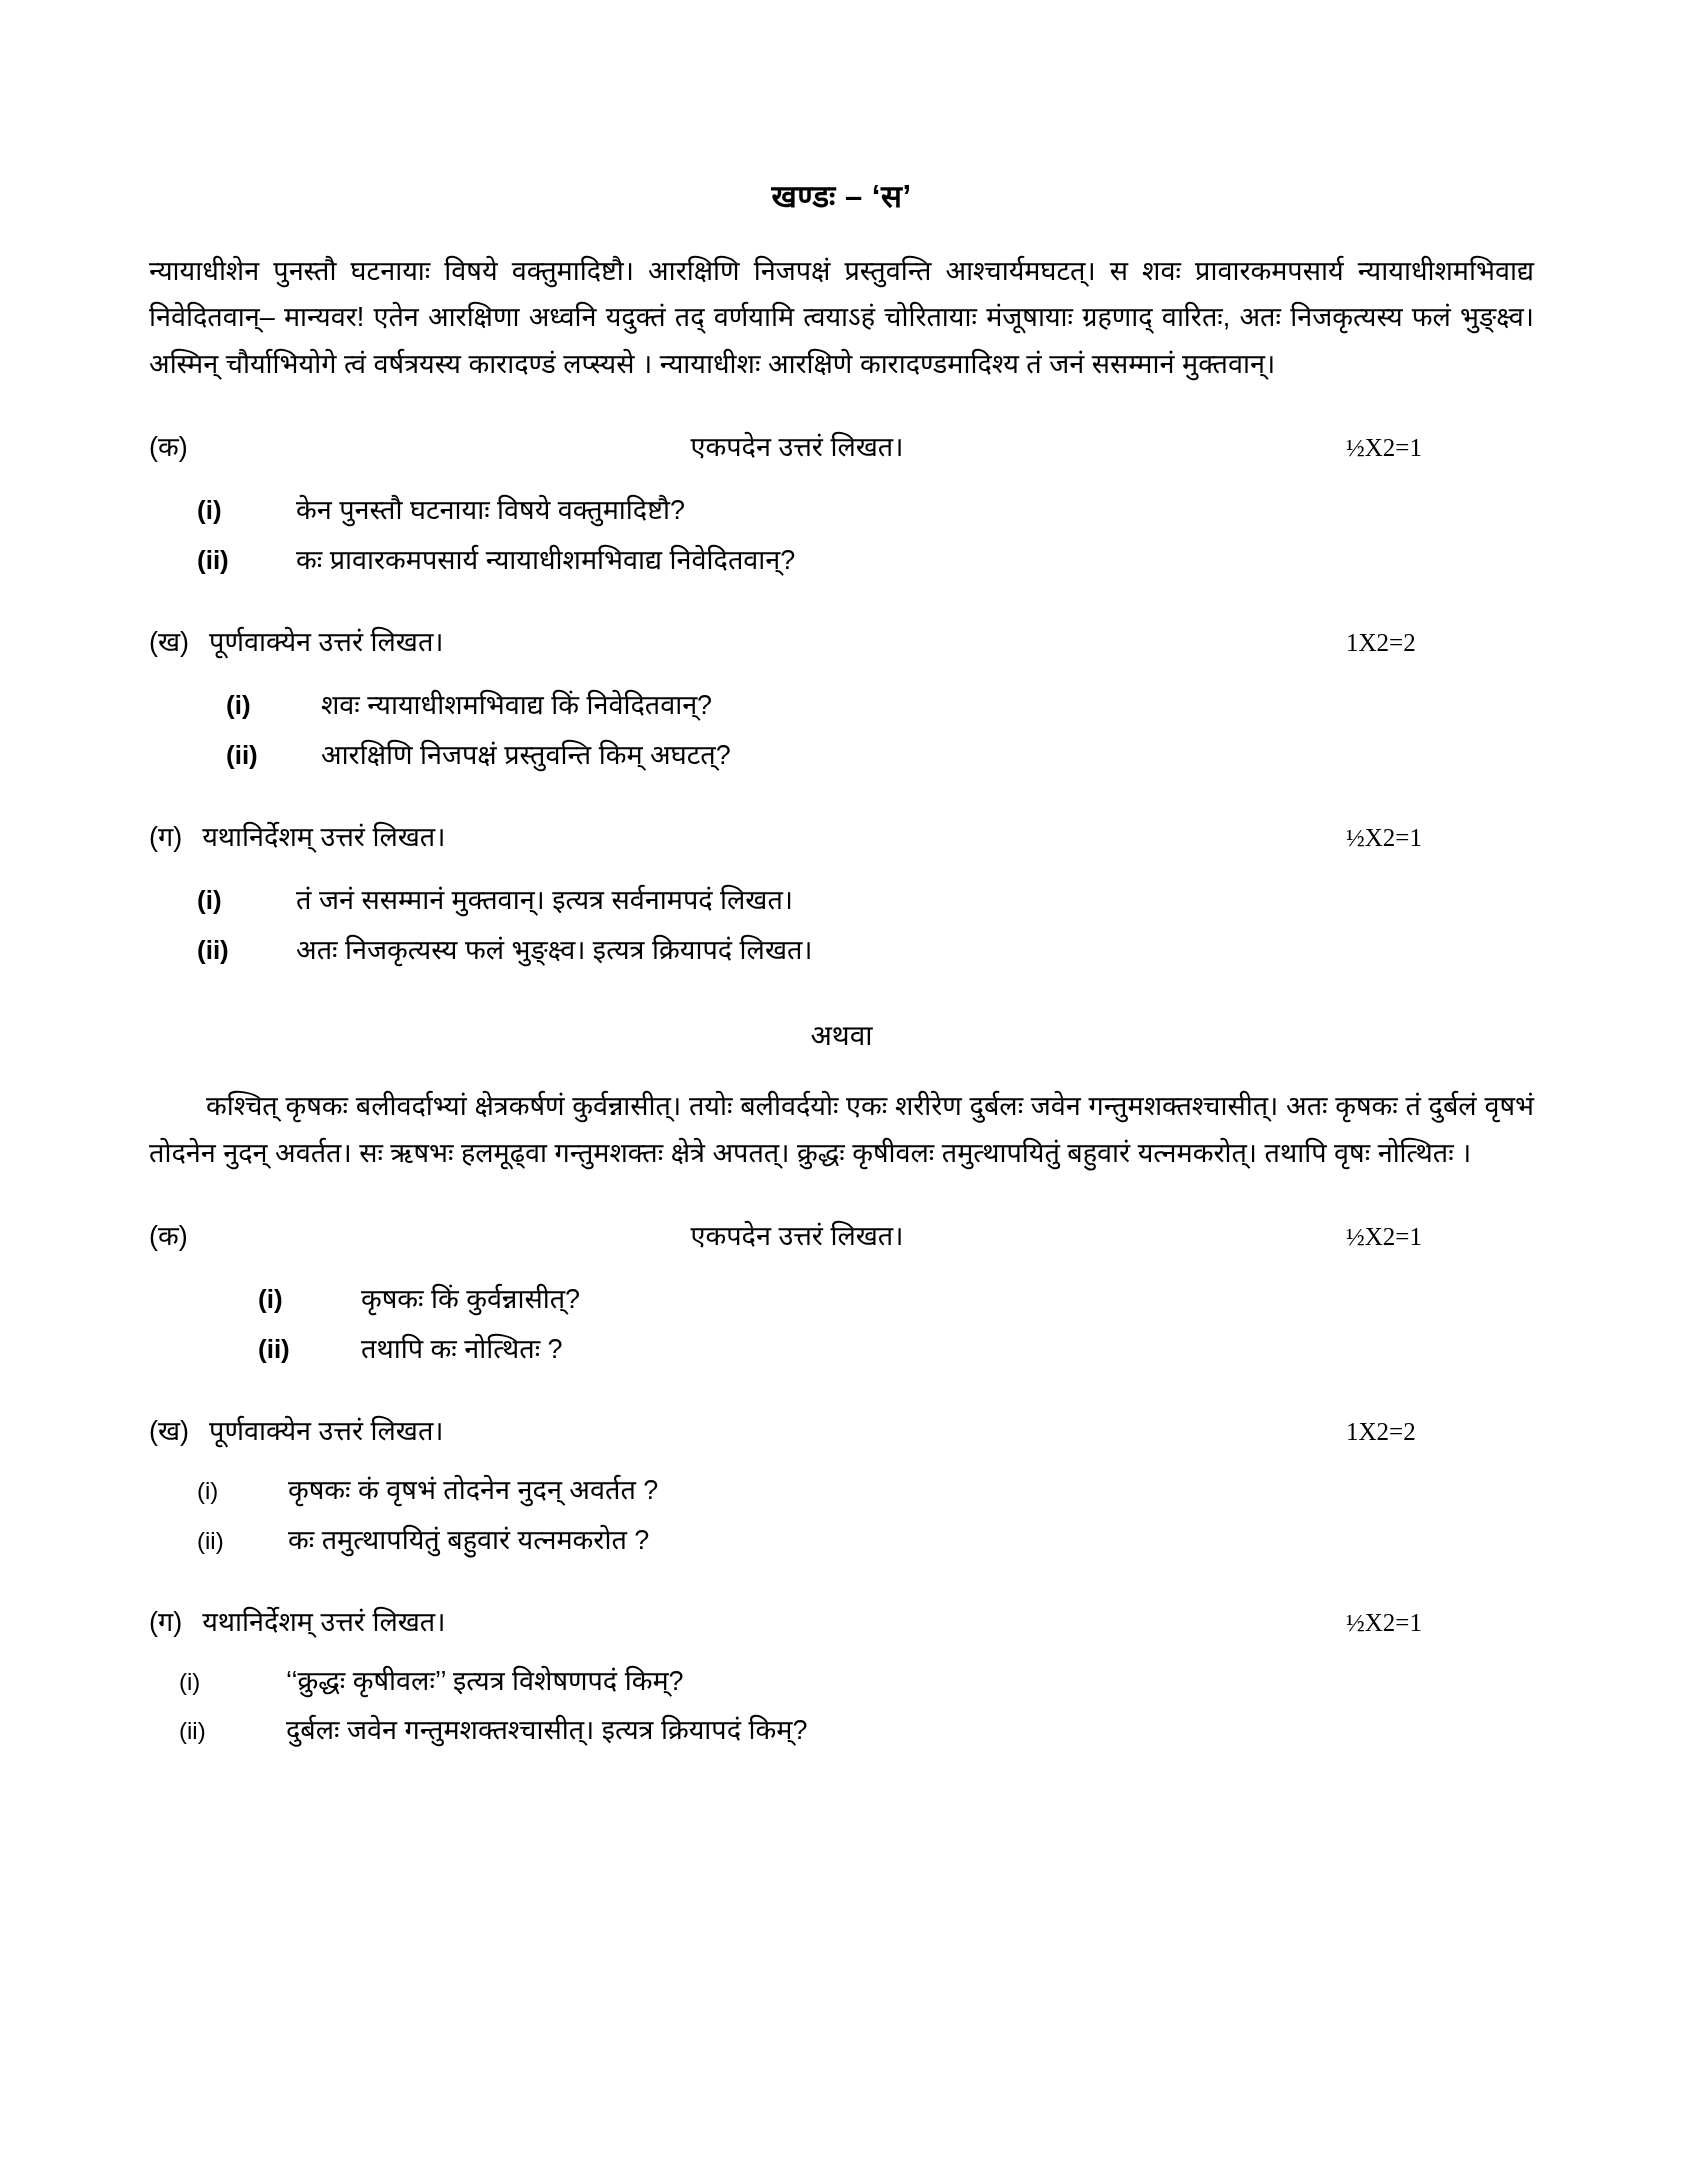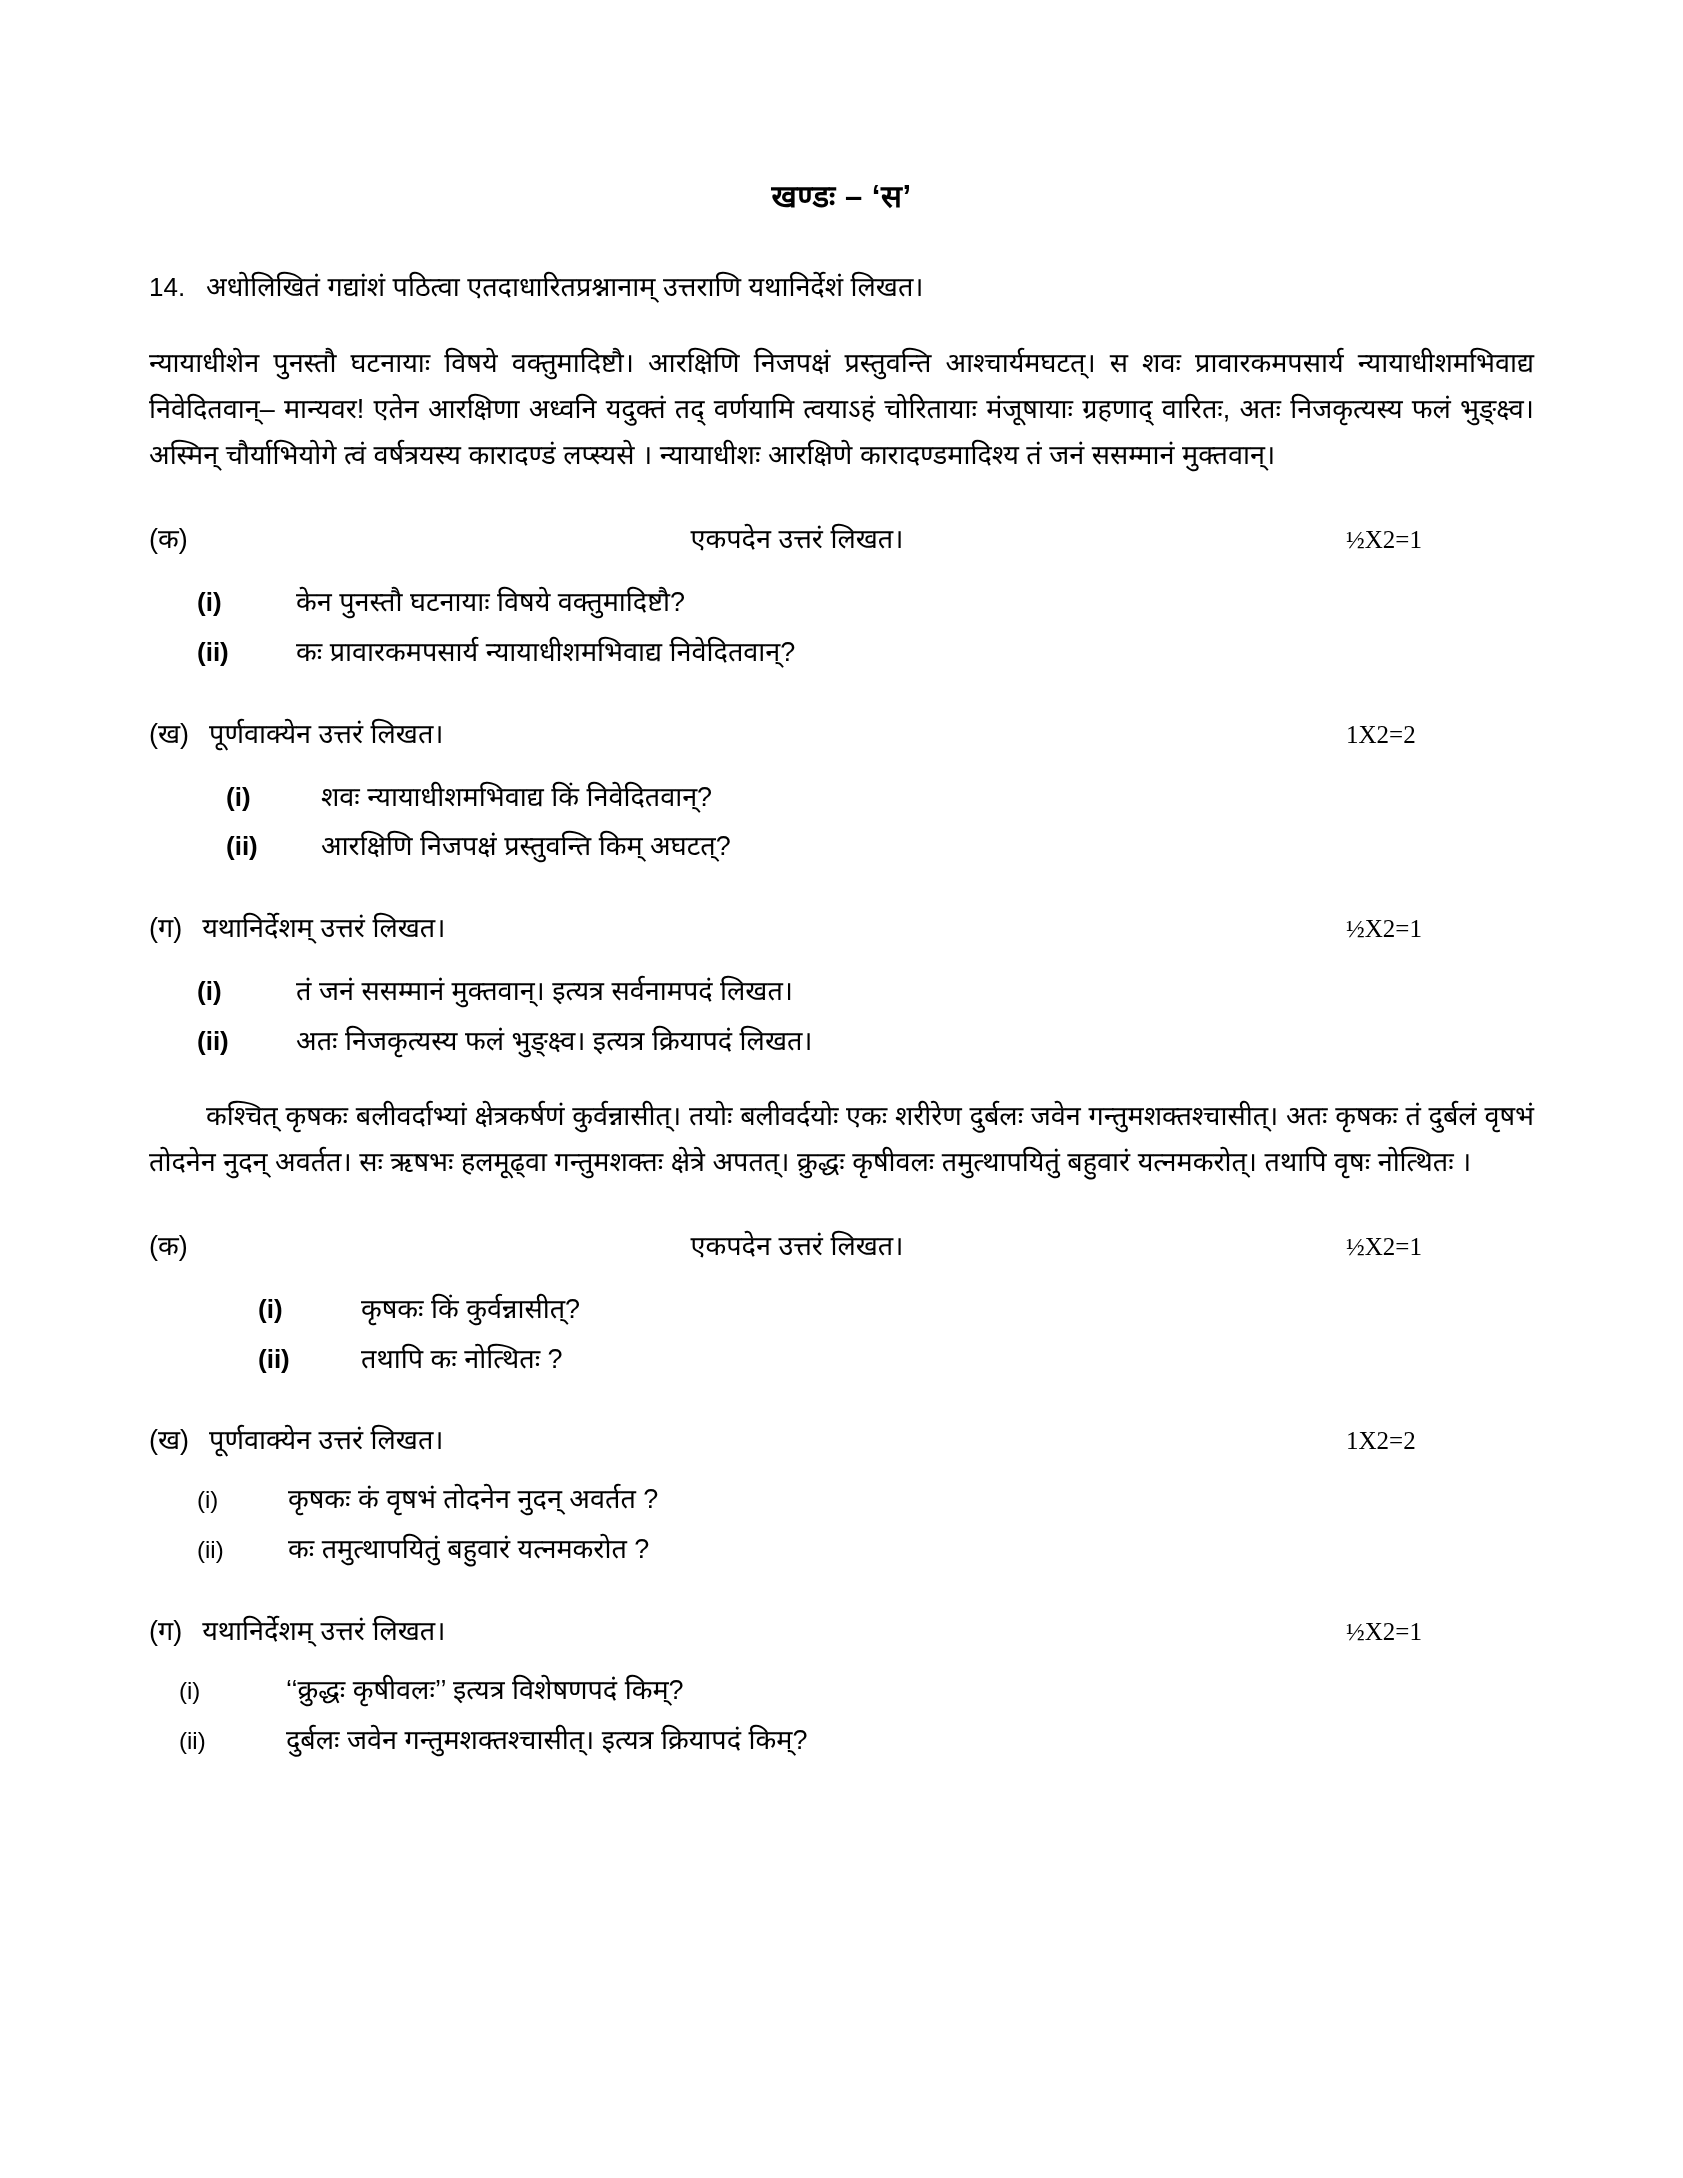--- a/index.html
+++ b/index.html
@@ -139,24 +139,20 @@
   .tight-gap { margin-top: 30px; }
   .small-gap { margin-top: 22px; }
 </style>
 </head>
 <body>
 
 <div class="page">
 
   <div class="section-heading">खण्डः – ‘स’</div>
 
-  <div class="main-question">
-    <span class="q-num">14.</span>
-    <span class="q-text">अधोलिखितं गद्यांशं पठित्वा एतदाधारितप्रश्नानाम् उत्तराणि यथानिर्देशं लिखत।</span>
-  </div>
 
   <div class="passage">न्यायाधीशेन पुनस्तौ घटनायाः विषये वक्तुमादिष्टौ। आरक्षिणि निजपक्षं प्रस्तुवन्ति आश्चार्यमघटत्। स शवः प्रावारकमपसार्य न्यायाधीशमभिवाद्य निवेदितवान्– मान्यवर! एतेन आरक्षिणा अध्वनि यदुक्तं तद् वर्णयामि त्वयाऽहं चोरितायाः मंजूषायाः ग्रहणाद् वारितः, अतः निजकृत्यस्य फलं भुङ्क्ष्व। अस्मिन् चौर्याभियोगे त्वं वर्षत्रयस्य कारादण्डं लप्स्यसे । न्यायाधीशः आरक्षिणे कारादण्डमादिश्य तं जनं ससम्मानं मुक्तवान्।</div>
 
   <div class="subsection">
     <span class="letter">(क)</span>
     <span class="sub-text pad-lg">एकपदेन उत्तरं लिखत।</span>
     <span class="marks">½X2=1</span>
   </div>
   <div class="item-list ind-1">
     <div class="item">
@@ -194,20 +190,21 @@
     <div class="item">
       <span class="roman">(i)</span>
       <span class="item-text">तं जनं ससम्मानं मुक्तवान्। इत्यत्र सर्वनामपदं लिखत।</span>
     </div>
     <div class="item">
       <span class="roman">(ii)</span>
       <span class="item-text">अतः निजकृत्यस्य फलं भुङ्क्ष्व। इत्यत्र क्रियापदं लिखत।</span>
     </div>
   </div>
 
+  <div class="athava">अथवा</div>
 
   <div class="passage indented tight-gap">कश्चित् कृषकः बलीवर्दाभ्यां क्षेत्रकर्षणं कुर्वन्नासीत्। तयोः बलीवर्दयोः एकः शरीरेण दुर्बलः जवेन गन्तुमशक्तश्चासीत्। अतः कृषकः तं दुर्बलं वृषभं तोदनेन नुदन् अवर्तत। सः ऋषभः हलमूढ्वा गन्तुमशक्तः क्षेत्रे अपतत्। क्रुद्धः कृषीवलः तमुत्थापयितुं बहुवारं यत्नमकरोत्। तथापि वृषः नोत्थितः ।</div>
 
   <div class="subsection">
     <span class="letter">(क)</span>
     <span class="sub-text pad-lg">एकपदेन उत्तरं लिखत।</span>
     <span class="marks">½X2=1</span>
   </div>
   <div class="item-list ind-4">
     <div class="item">

